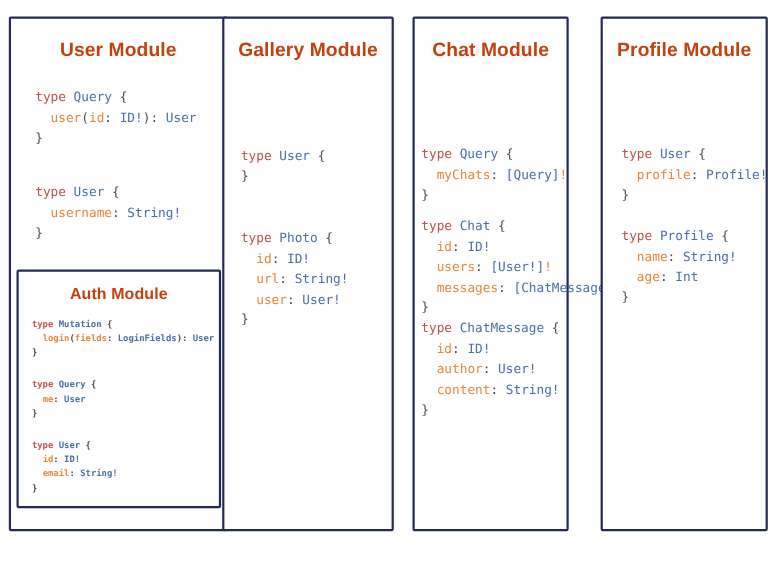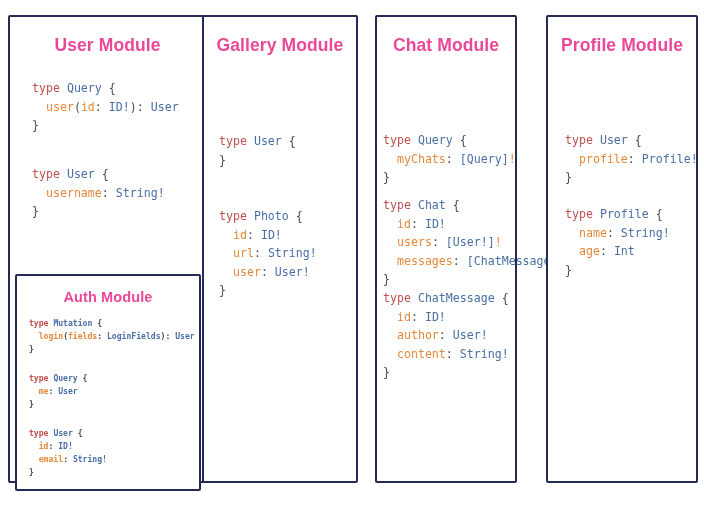--- a/index.html
+++ b/index.html
@@ -26,21 +26,21 @@
     position: absolute;
     box-sizing: border-box;
     background: #ffffff;
     border: 2.5px solid #232a56;
     border-radius: 2px;
   }
 
   .panel-title {
     text-align: center;
     font-weight: bold;
-    color: #ec4899;
+    color: #c2410c;
     letter-spacing: 0.1px;
   }
 
   .panel > .panel-title {
     font-size: 17.5px;
     margin-top: 18px;
   }
 
   .code {
     font-family: "DejaVu Sans Mono", "Liberation Mono", monospace;
@@ -80,21 +80,21 @@
 
 <div id="board">
 
   <div class="panel" style="left:8px; top:15px; width:199px; height:468px;">
     <div class="panel-title">User Module</div>
 
     <div class="code code-block" style="left:22px; top:62px;"><div><span class="kw">type </span><span class="tp">Query</span><span class="punct"> {</span></div><div><span class="punct">  </span><span class="fld">user</span><span class="punct">(</span><span class="fld">id</span><span class="punct">: </span><span class="tp">ID!</span><span class="punct">): </span><span class="tp">User</span></div><div><span class="punct">}</span></div></div>
 
     <div class="code code-block" style="left:22px; top:148px;"><div><span class="kw">type </span><span class="tp">User</span><span class="punct"> {</span></div><div><span class="punct">  </span><span class="fld">username</span><span class="punct">: </span><span class="tp">String!</span></div><div><span class="punct">}</span></div></div>
 
-    <div class="subpanel" style="left:5px; top:257px; width:186px; height:217px;">
+    <div class="subpanel" style="left:5px; top:228px; width:186px; height:217px;">
       <div class="panel-title">Auth Module</div>
 
       <div class="code code-block" style="left:12px; top:41px;"><div><span class="kw">type </span><span class="tp">Mutation</span><span class="punct"> {</span></div><div><span class="punct">  </span><span class="fld">login</span><span class="punct">(</span><span class="fld">fields</span><span class="punct">: </span><span class="tp">LoginFields</span><span class="punct">): </span><span class="tp">User</span></div><div><span class="punct">}</span></div></div>
 
       <div class="code code-block" style="left:12px; top:96px;"><div><span class="kw">type </span><span class="tp">Query</span><span class="punct"> {</span></div><div><span class="punct">  </span><span class="fld">me</span><span class="punct">: </span><span class="tp">User</span></div><div><span class="punct">}</span></div></div>
 
       <div class="code code-block" style="left:12px; top:151px;"><div><span class="kw">type </span><span class="tp">User</span><span class="punct"> {</span></div><div><span class="punct">  </span><span class="fld">id</span><span class="punct">: </span><span class="tp">ID!</span></div><div><span class="punct">  </span><span class="fld">email</span><span class="punct">: </span><span class="tp">String!</span></div><div><span class="punct">}</span></div></div>
     </div>
   </div>
 

